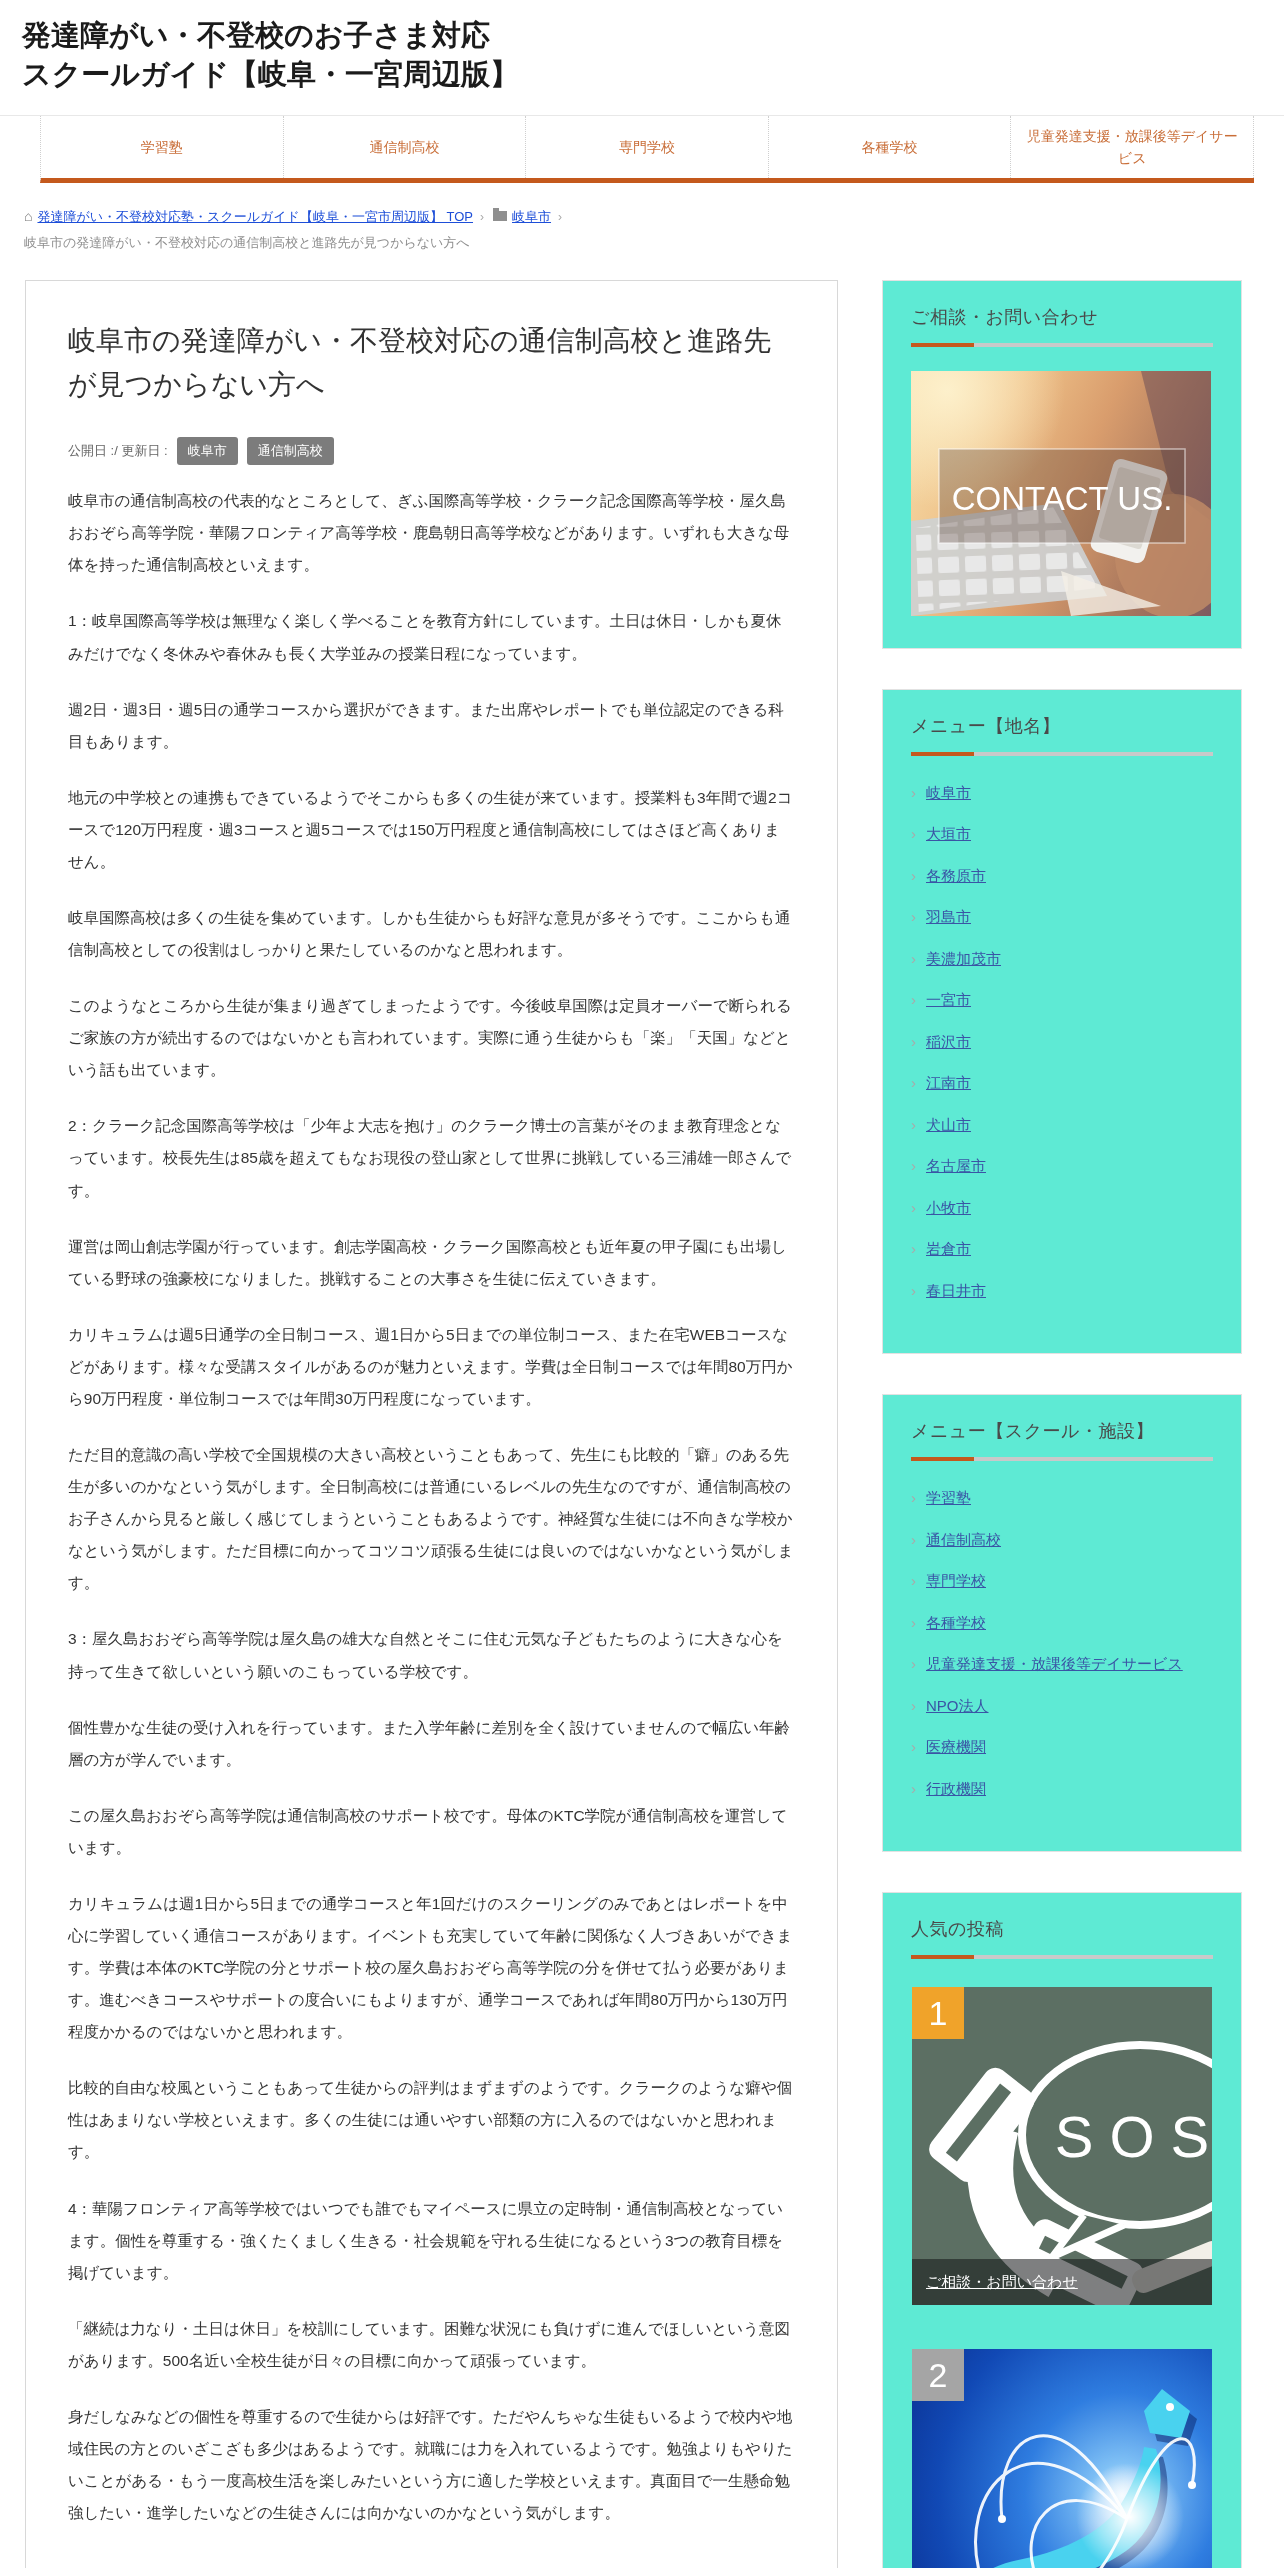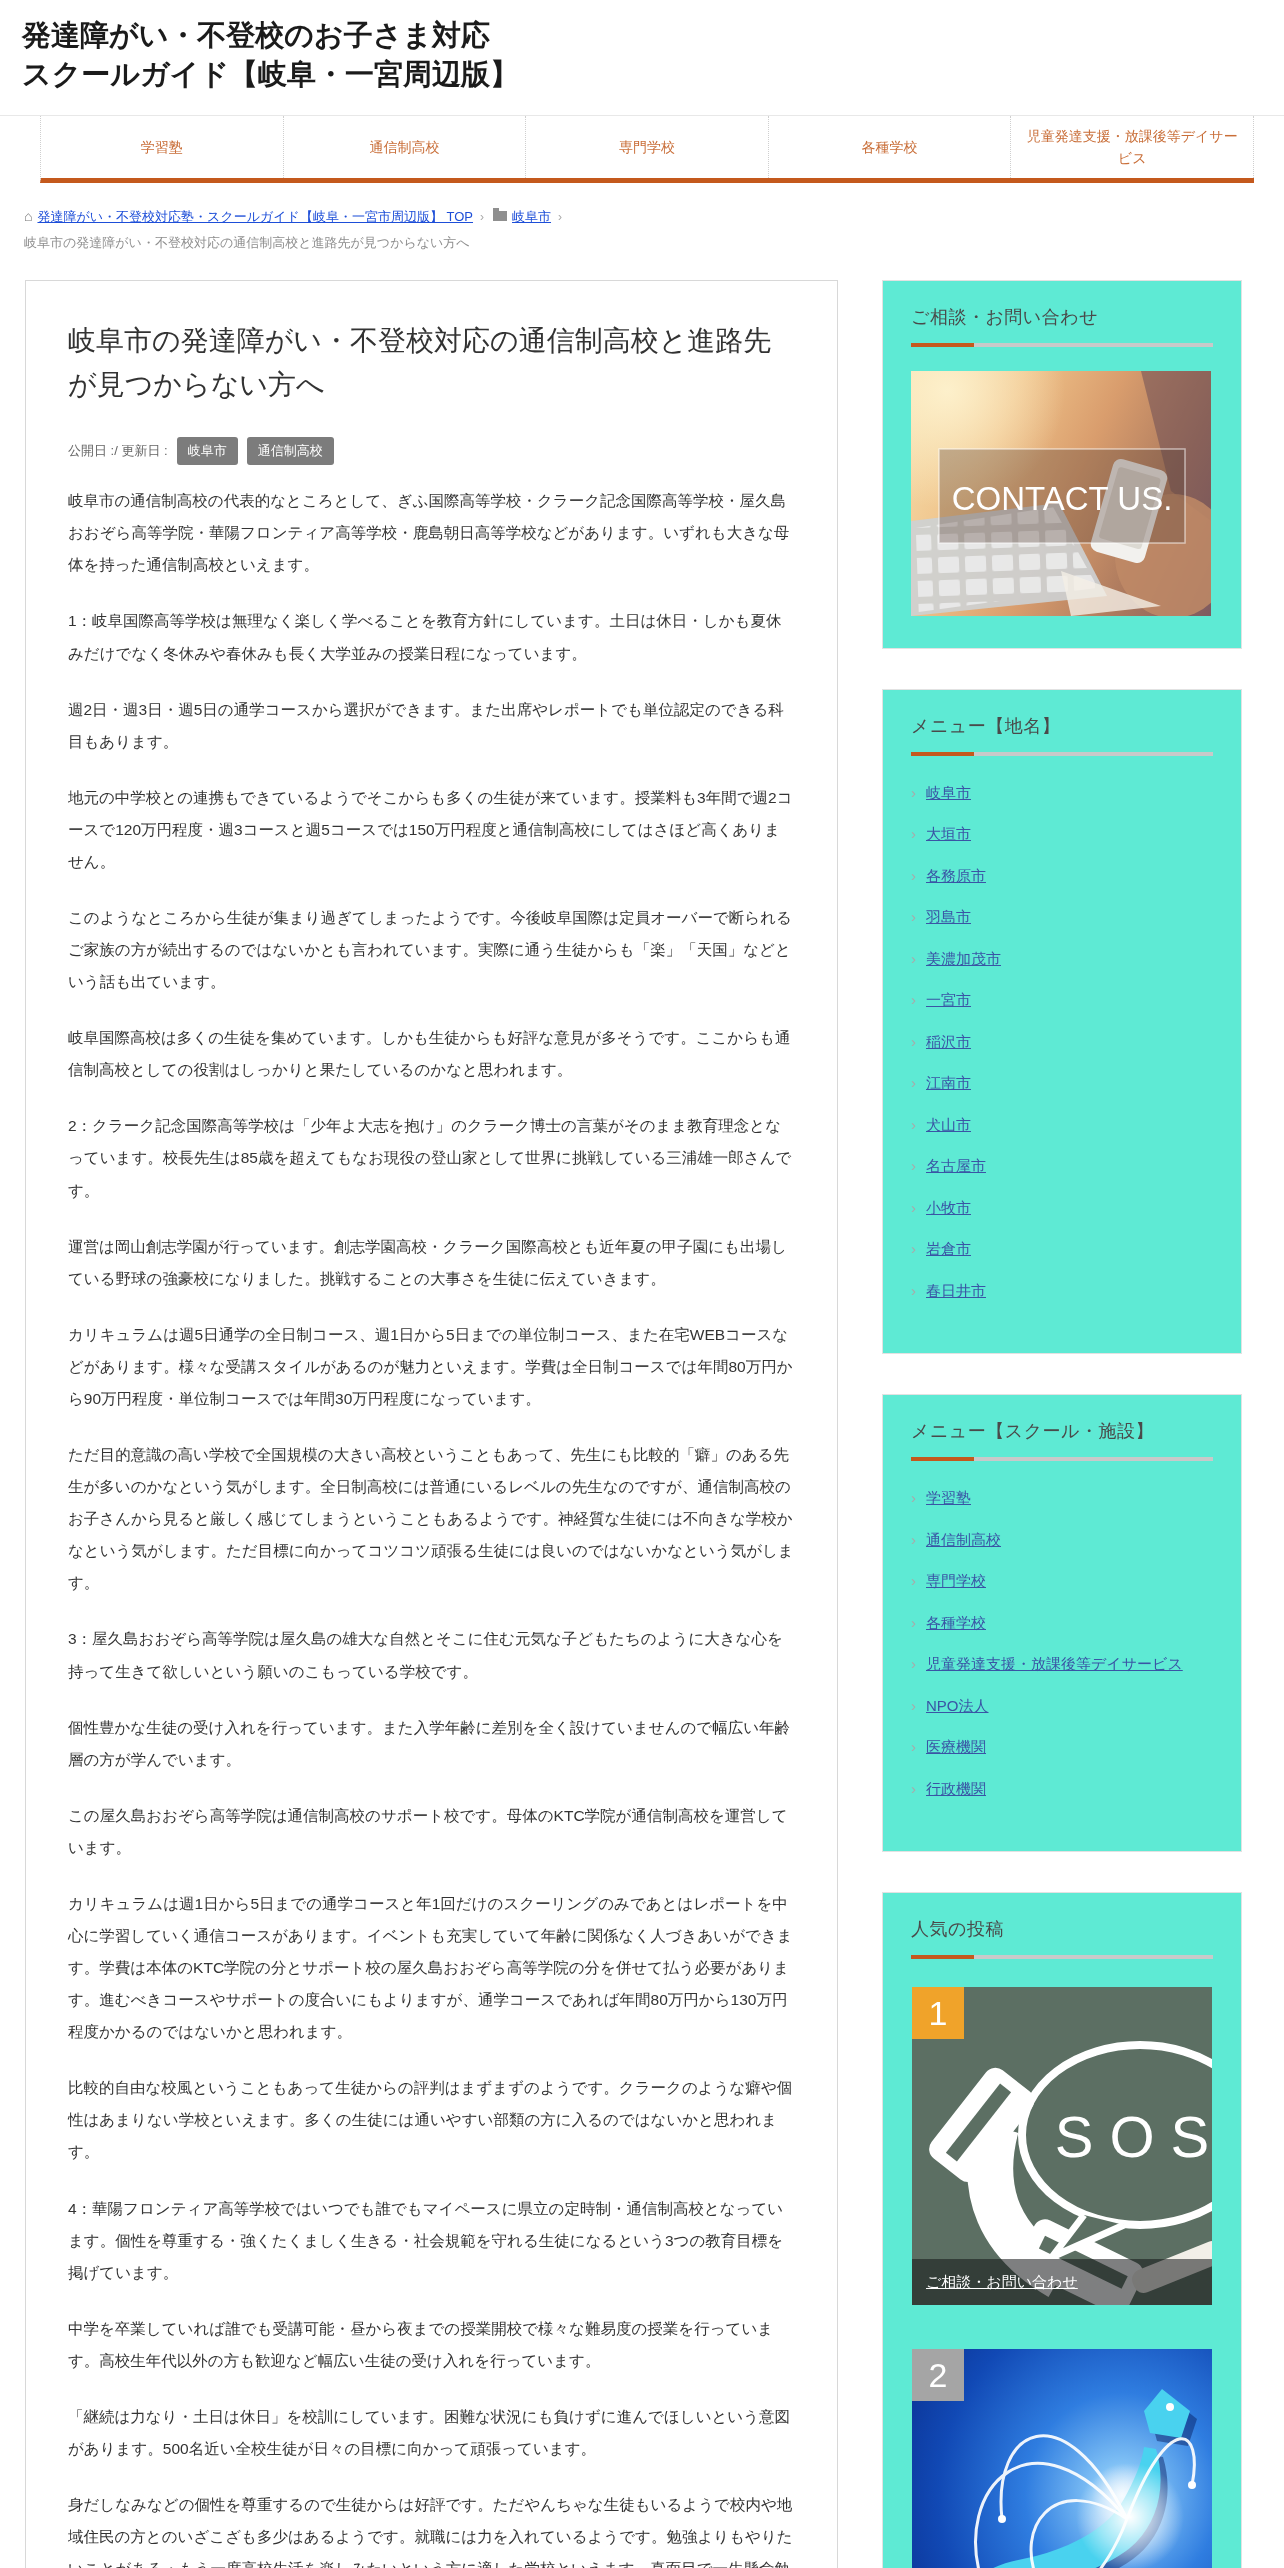--- a/index.html
+++ b/index.html
@@ -115,45 +115,44 @@
     <div class="article-body">
 
         <p>岐阜市の通信制高校の代表的なところとして、ぎふ国際高等学校・クラーク記念国際高等学校・屋久島おおぞら高等学院・華陽フロンティア高等学校・鹿島朝日高等学校などがあります。いずれも大きな母体を持った通信制高校といえます。</p>
 
         <p>1：岐阜国際高等学校は無理なく楽しく学べることを教育方針にしています。土日は休日・しかも夏休みだけでなく冬休みや春休みも長く大学並みの授業日程になっています。</p>
 
         <p>週2日・週3日・週5日の通学コースから選択ができます。また出席やレポートでも単位認定のできる科目もあります。</p>
 
         <p>地元の中学校との連携もできているようでそこからも多くの生徒が来ています。授業料も3年間で週2コースで120万円程度・週3コースと週5コースでは150万円程度と通信制高校にしてはさほど高くありません。</p>
 
+        <p>岐阜国際高校は多くの生徒を集めています。しかも生徒からも好評な意見が多そうです。ここからも通信制高校としての役割はしっかりと果たしているのかなと思われます。</p>
+
         <p>このようなところから生徒が集まり過ぎてしまったようです。今後岐阜国際は定員オーバーで断られるご家族の方が続出するのではないかとも言われています。実際に通う生徒からも「楽」「天国」などという話も出ています。</p>
 
-        <p>岐阜国際高校は多くの生徒を集めています。しかも生徒からも好評な意見が多そうです。ここからも通信制高校としての役割はしっかりと果たしているのかなと思われます。</p>
-
         <p>2：クラーク記念国際高等学校は「少年よ大志を抱け」のクラーク博士の言葉がそのまま教育理念となっています。校長先生は85歳を超えてもなお現役の登山家として世界に挑戦している三浦雄一郎さんです。</p>
 
         <p>運営は岡山創志学園が行っています。創志学園高校・クラーク国際高校とも近年夏の甲子園にも出場している野球の強豪校になりました。挑戦することの大事さを生徒に伝えていきます。</p>
 
         <p>カリキュラムは週5日通学の全日制コース、週1日から5日までの単位制コース、また在宅WEBコースなどがあります。様々な受講スタイルがあるのが魅力といえます。学費は全日制コースでは年間80万円から90万円程度・単位制コースでは年間30万円程度になっています。</p>
 
         <p>ただ目的意識の高い学校で全国規模の大きい高校ということもあって、先生にも比較的「癖」のある先生が多いのかなという気がします。全日制高校には普通にいるレベルの先生なのですが、通信制高校のお子さんから見ると厳しく感じてしまうということもあるようです。神経質な生徒には不向きな学校かなという気がします。ただ目標に向かってコツコツ頑張る生徒には良いのではないかなという気がします。</p>
 
         <p>3：屋久島おおぞら高等学院は屋久島の雄大な自然とそこに住む元気な子どもたちのように大きな心を持って生きて欲しいという願いのこもっている学校です。</p>
 
         <p>個性豊かな生徒の受け入れを行っています。また入学年齢に差別を全く設けていませんので幅広い年齢層の方が学んでいます。</p>
 
         <p>この屋久島おおぞら高等学院は通信制高校のサポート校です。母体のKTC学院が通信制高校を運営しています。</p>
 
         <p>カリキュラムは週1日から5日までの通学コースと年1回だけのスクーリングのみであとはレポートを中心に学習していく通信コースがあります。イベントも充実していて年齢に関係なく人づきあいができます。学費は本体のKTC学院の分とサポート校の屋久島おおぞら高等学院の分を併せて払う必要があります。進むべきコースやサポートの度合いにもよりますが、通学コースであれば年間80万円から130万円程度かかるのではないかと思われます。</p>
 
         <p>比較的自由な校風ということもあって生徒からの評判はまずまずのようです。クラークのような癖や個性はあまりない学校といえます。多くの生徒には通いやすい部類の方に入るのではないかと思われます。</p>
 
         <p>4：華陽フロンティア高等学校ではいつでも誰でもマイペースに県立の定時制・通信制高校となっています。個性を尊重する・強くたくましく生きる・社会規範を守れる生徒になるという3つの教育目標を掲げています。</p>
 
-        <p>中学を卒業していれば誰でも受講可能・昼から夜までの授業開校で様々な難易度の授業を行っています。高校生年代以外の方も歓迎など幅広い生徒の受け入れを行っています。</p>
 
         <p>「継続は力なり・土日は休日」を校訓にしています。困難な状況にも負けずに進んでほしいという意図があります。500名近い全校生徒が日々の目標に向かって頑張っています。</p>
 
         <p>身だしなみなどの個性を尊重するので生徒からは好評です。ただやんちゃな生徒もいるようで校内や地域住民の方とのいざこざも多少はあるようです。就職には力を入れているようです。勉強よりもやりたいことがある・もう一度高校生活を楽しみたいという方に適した学校といえます。真面目で一生懸命勉強したい・進学したいなどの生徒さんには向かないのかなという気がします。</p>
 
       </div>
   </main>
 
   <aside class="sidebar">
 

